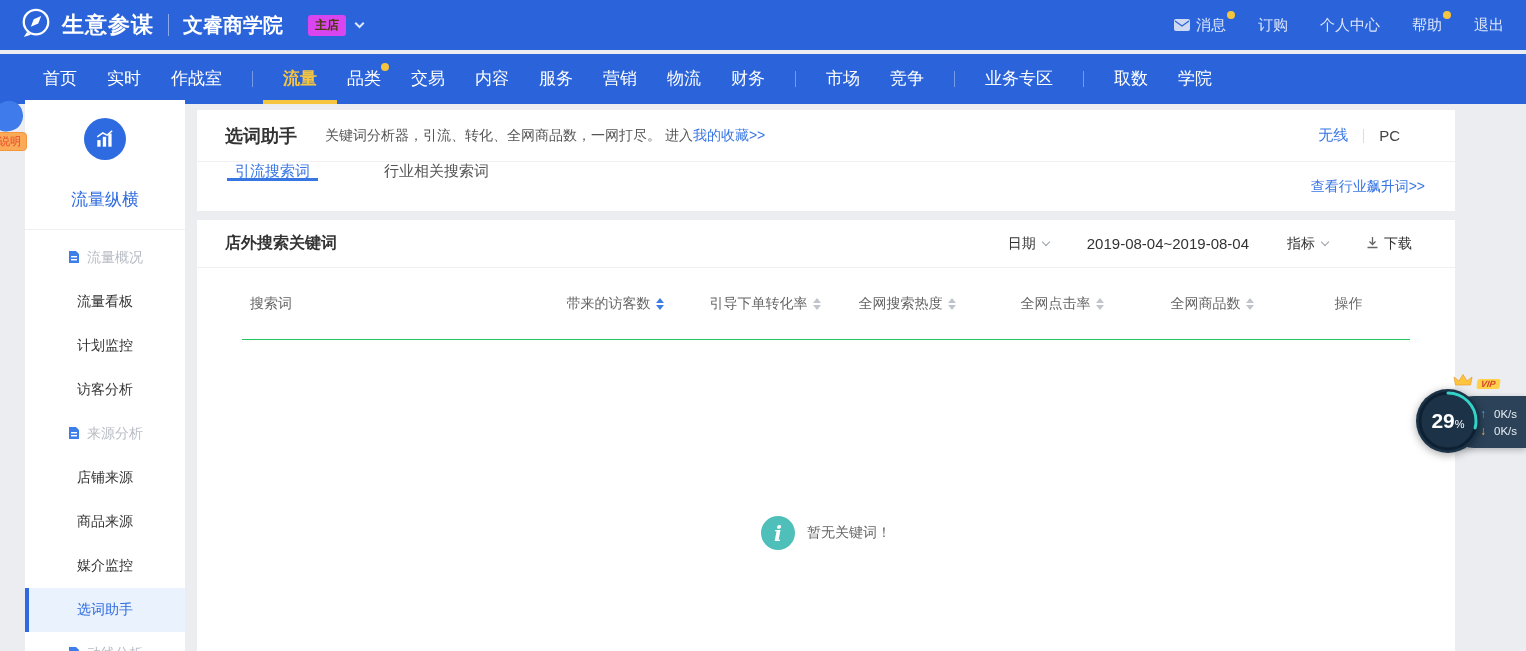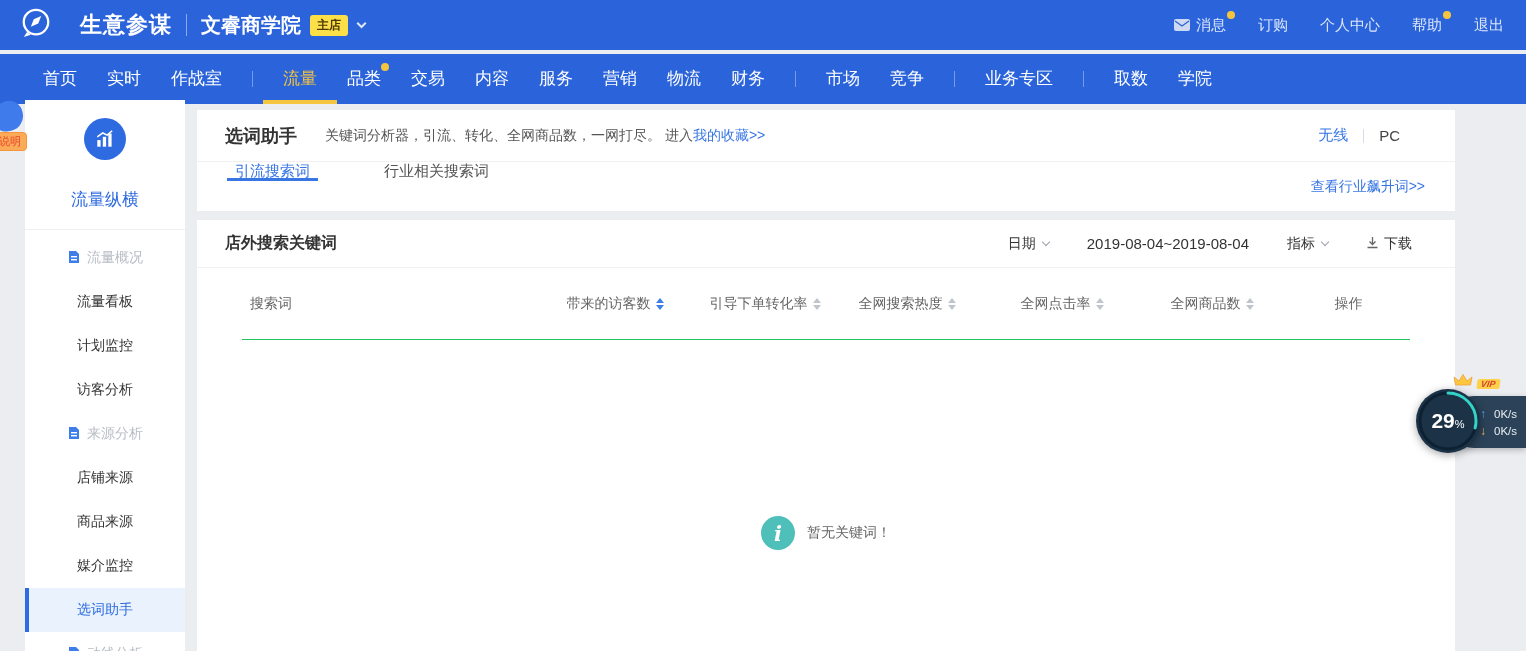--- a/index.html
+++ b/index.html
@@ -7,36 +7,36 @@
     --active-blue:#2E6BE0; --teal:#4FBFB9; --widget-dark:#2B4258;
   }
   *{margin:0;padding:0;box-sizing:border-box}
   html,body{width:1526px;height:651px;overflow:hidden}
   body{position:relative;background:#ECEDF1;font-family:"Liberation Sans","DejaVu Sans",sans-serif;color:#333}
 
   
   .topbar{position:absolute;top:0;left:0;right:0;height:50px;background:var(--brand-blue);
     display:flex;align-items:center;justify-content:space-between;padding:0 22px 0 20px}
   .topbar-left{display:flex;align-items:center}
-  .brand{color:#fff;font-size:22px;font-weight:bold;letter-spacing:1px;margin-left:28px;cursor:pointer}
+  .brand{color:#fff;font-size:22px;font-weight:bold;letter-spacing:1px;margin-left:10px;cursor:pointer}
   .brand-divider{width:1px;height:22px;background:rgba(255,255,255,.45);margin:0 14px}
   .shop{color:#fff;font-size:20px;font-weight:bold;cursor:pointer}
-  .shop-badge{background:#fde047;color:#4A3A08;font-size:12px;font-weight:bold;
-    padding:2px 7px;border-radius:3px;margin-left:9px}
+  .shop-badge{background:#d946ef;color:#4A3A08;font-size:12px;font-weight:bold;
+    padding:2px 7px;border-radius:3px;margin-left:25px}
   .chev{display:inline-block;width:7px;height:7px;border-right:2px solid rgba(255,255,255,.85);
     border-bottom:2px solid rgba(255,255,255,.85);transform:rotate(45deg);margin-left:10px;margin-top:-4px;cursor:pointer}
   .topbar-right{display:flex;align-items:center;gap:32px;color:#DCE6FB;font-size:15px}
   .tb-item{position:relative;display:flex;align-items:center;gap:6px;cursor:pointer}
   .ydot{position:absolute;top:-5px;right:-9px;width:8px;height:8px;border-radius:50%;background:var(--accent-yellow)}
 
   
   .navbar{position:absolute;top:54px;left:0;right:0;height:50px;background:var(--brand-blue);
     display:flex;align-items:center;padding-left:43px;gap:30px;color:#fff;font-size:17px}
   .nav-item{position:relative;height:50px;line-height:50px;cursor:pointer;white-space:nowrap}
-  .nav-item.active{color:var(--accent-yellow);font-weight:normal}
+  .nav-item.active{color:var(--accent-yellow);font-weight:bold}
   .nav-item.active .underline{position:absolute;left:-20px;right:-20px;bottom:0;height:4px;background:var(--accent-yellow)}
   .nav-item .ydot{top:9px;right:-8px}
   .nav-divider{width:1px;height:16px;background:rgba(255,255,255,.35)}
 
   
   .sidebar{position:absolute;left:25px;top:100px;bottom:0;width:160px;background:#fff}
   .module{padding:18px 0;text-align:center;border-bottom:1px solid #F0F0F0}
   .module-icon{width:42px;height:42px;border-radius:50%;background:var(--active-blue);
     margin:0 auto;display:flex;align-items:center;justify-content:center}
   .module-title{margin-top:28px;color:var(--active-blue);font-size:17px}

